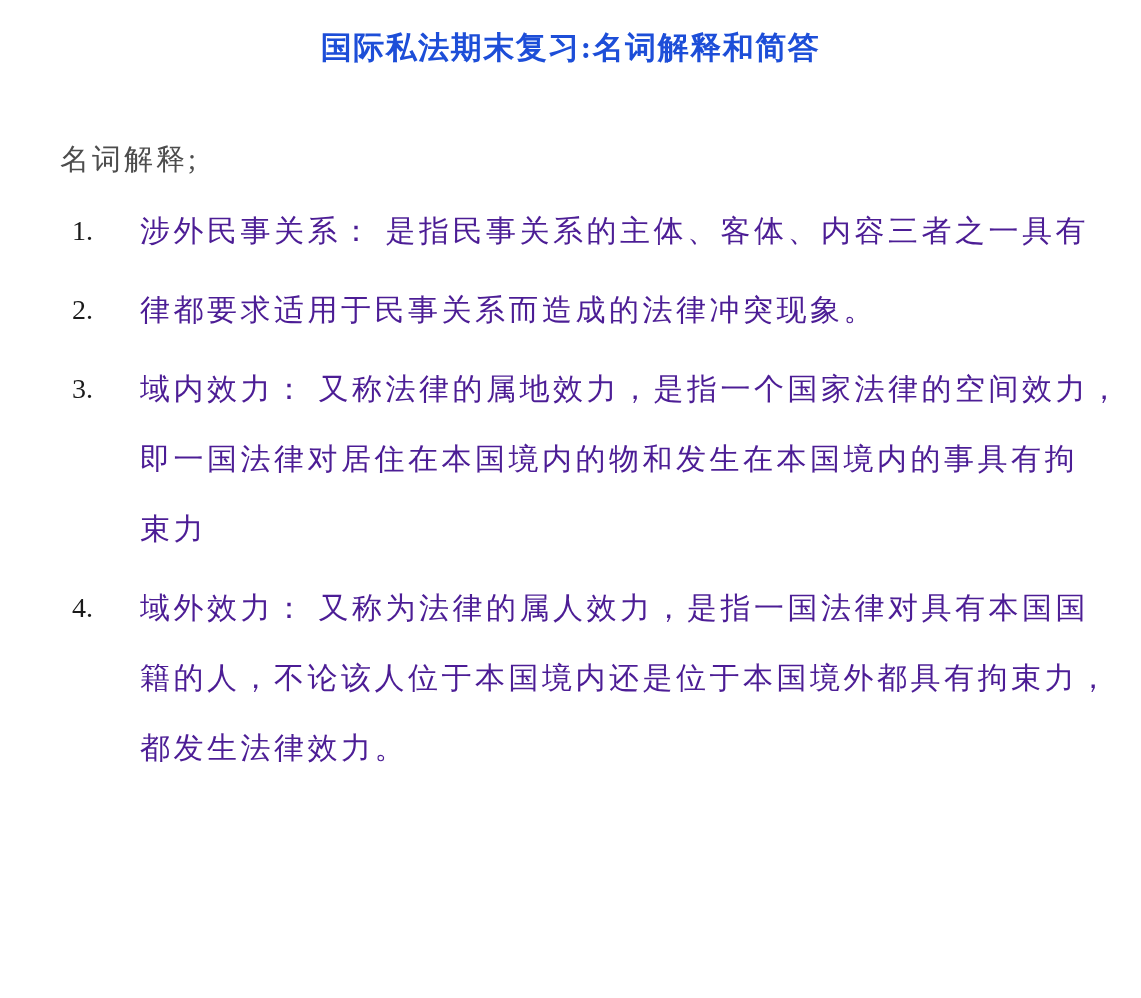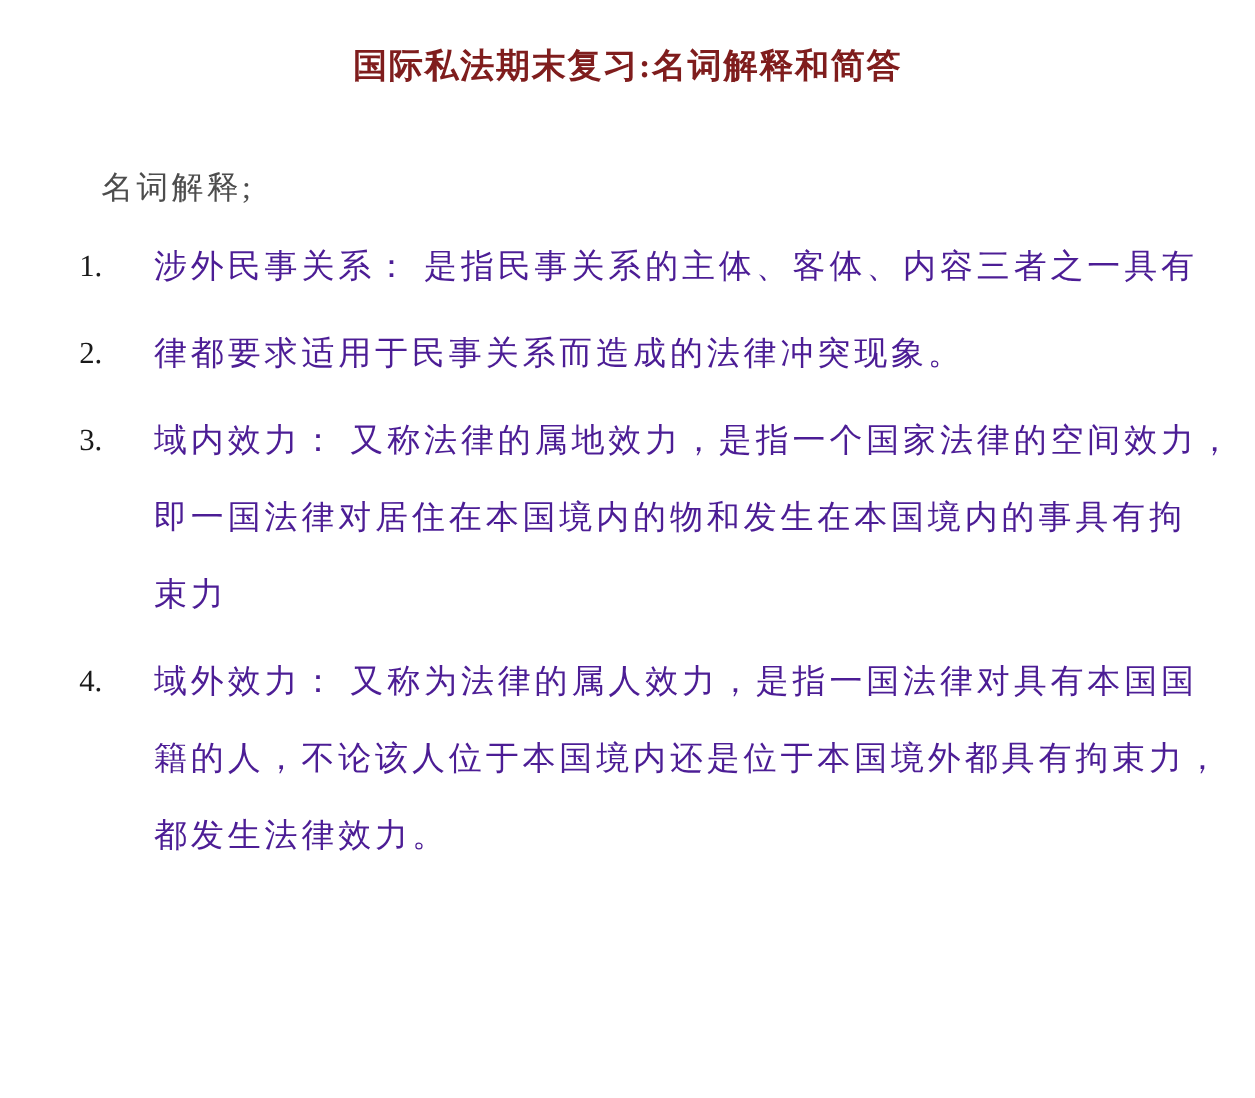--- a/index.html
+++ b/index.html
@@ -13,31 +13,31 @@
     overflow: hidden;
   }
   .doc {
     width: 1141px;
     height: 998px;
     font-family: "Liberation Serif", serif;
     color: #1a1a1a;
     position: relative;
   }
   .doc-title {
-    padding-top: 40px;
+    padding-top: 28px;
     text-align: center;
     font-size: 31px;
     line-height: 40px;
     font-weight: 700;
     letter-spacing: 1.5px;
-    color: #7f1d1d;
+    color: #1d4ed8;
   }
   .section-label {
     margin-top: 56px;
-    margin-left: 92px;
+    margin-left: 60px;
     height: 70px;
     line-height: 70px;
     font-size: 29px;
     letter-spacing: 3px;
     color: #4d4d4d;
   }
   .def-list {
     margin-top: 2px;
   }
   .def-item {

